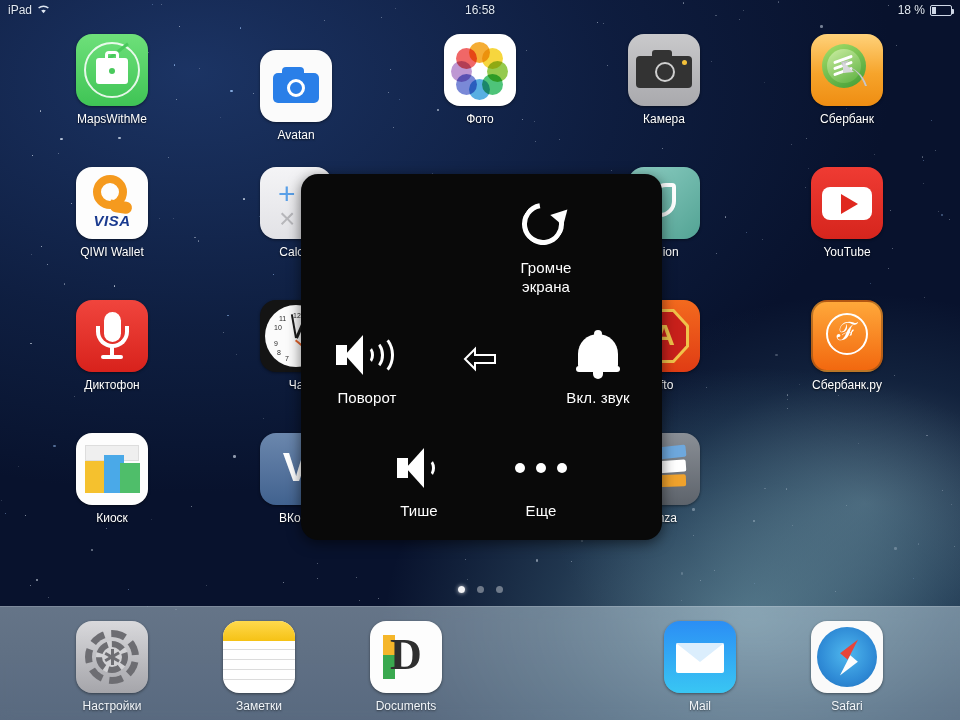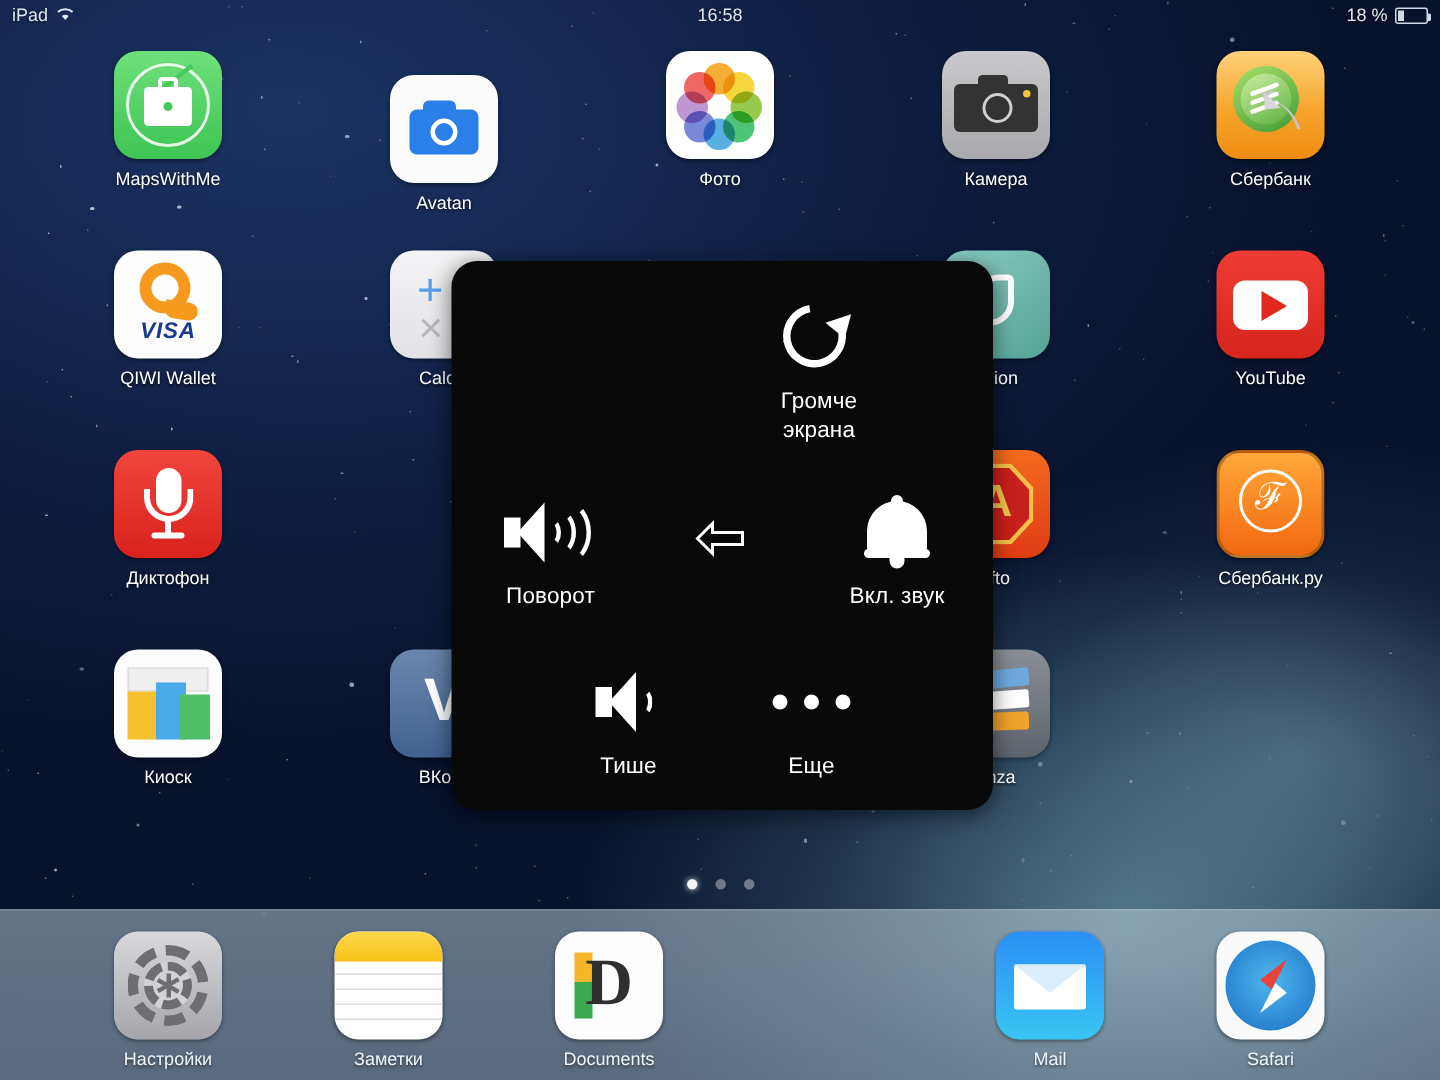--- a/index.html
+++ b/index.html
@@ -625,20 +625,36 @@
     <div class="appcell" style="left:56px; top:266px">
       <div class="appicon ic-dict">
         <span class="mic"></span>
           <span class="arc"></span>
           <span class="stand"></span>
           <span class="base"></span>
       </div>
       <div class="applabel">Диктофон</div>
     </div>
 
+    <div class="appcell" style="left:240px; top:266px">
+      <div class="appicon ic-clock">
+        <span class="face"></span>
+        <span class="num" style="left:14px;top:24px">10</span>
+        <span class="num" style="left:19px;top:15px">11</span>
+        <span class="num" style="left:33px;top:12px">12</span>
+        <span class="num" style="left:14px;top:40px">9</span>
+        <span class="num" style="left:17px;top:49px">8</span>
+        <span class="num" style="left:25px;top:55px">7</span>
+        <span class="num" style="left:41px;top:55px">6</span>
+        <span class="hh"></span>
+          <span class="mh"></span>
+          <span class="sh"></span>
+      </div>
+      <div class="applabel">Ча</div>
+    </div>
 
     <div class="appcell" style="left:608px; top:266px">
       <div class="appicon ic-amp">
         <span class="octb"></span>
           <span class="oct"></span>
           <span class="ltr">A</span>
       </div>
       <div class="applabel">lifto</div>
     </div>
 

